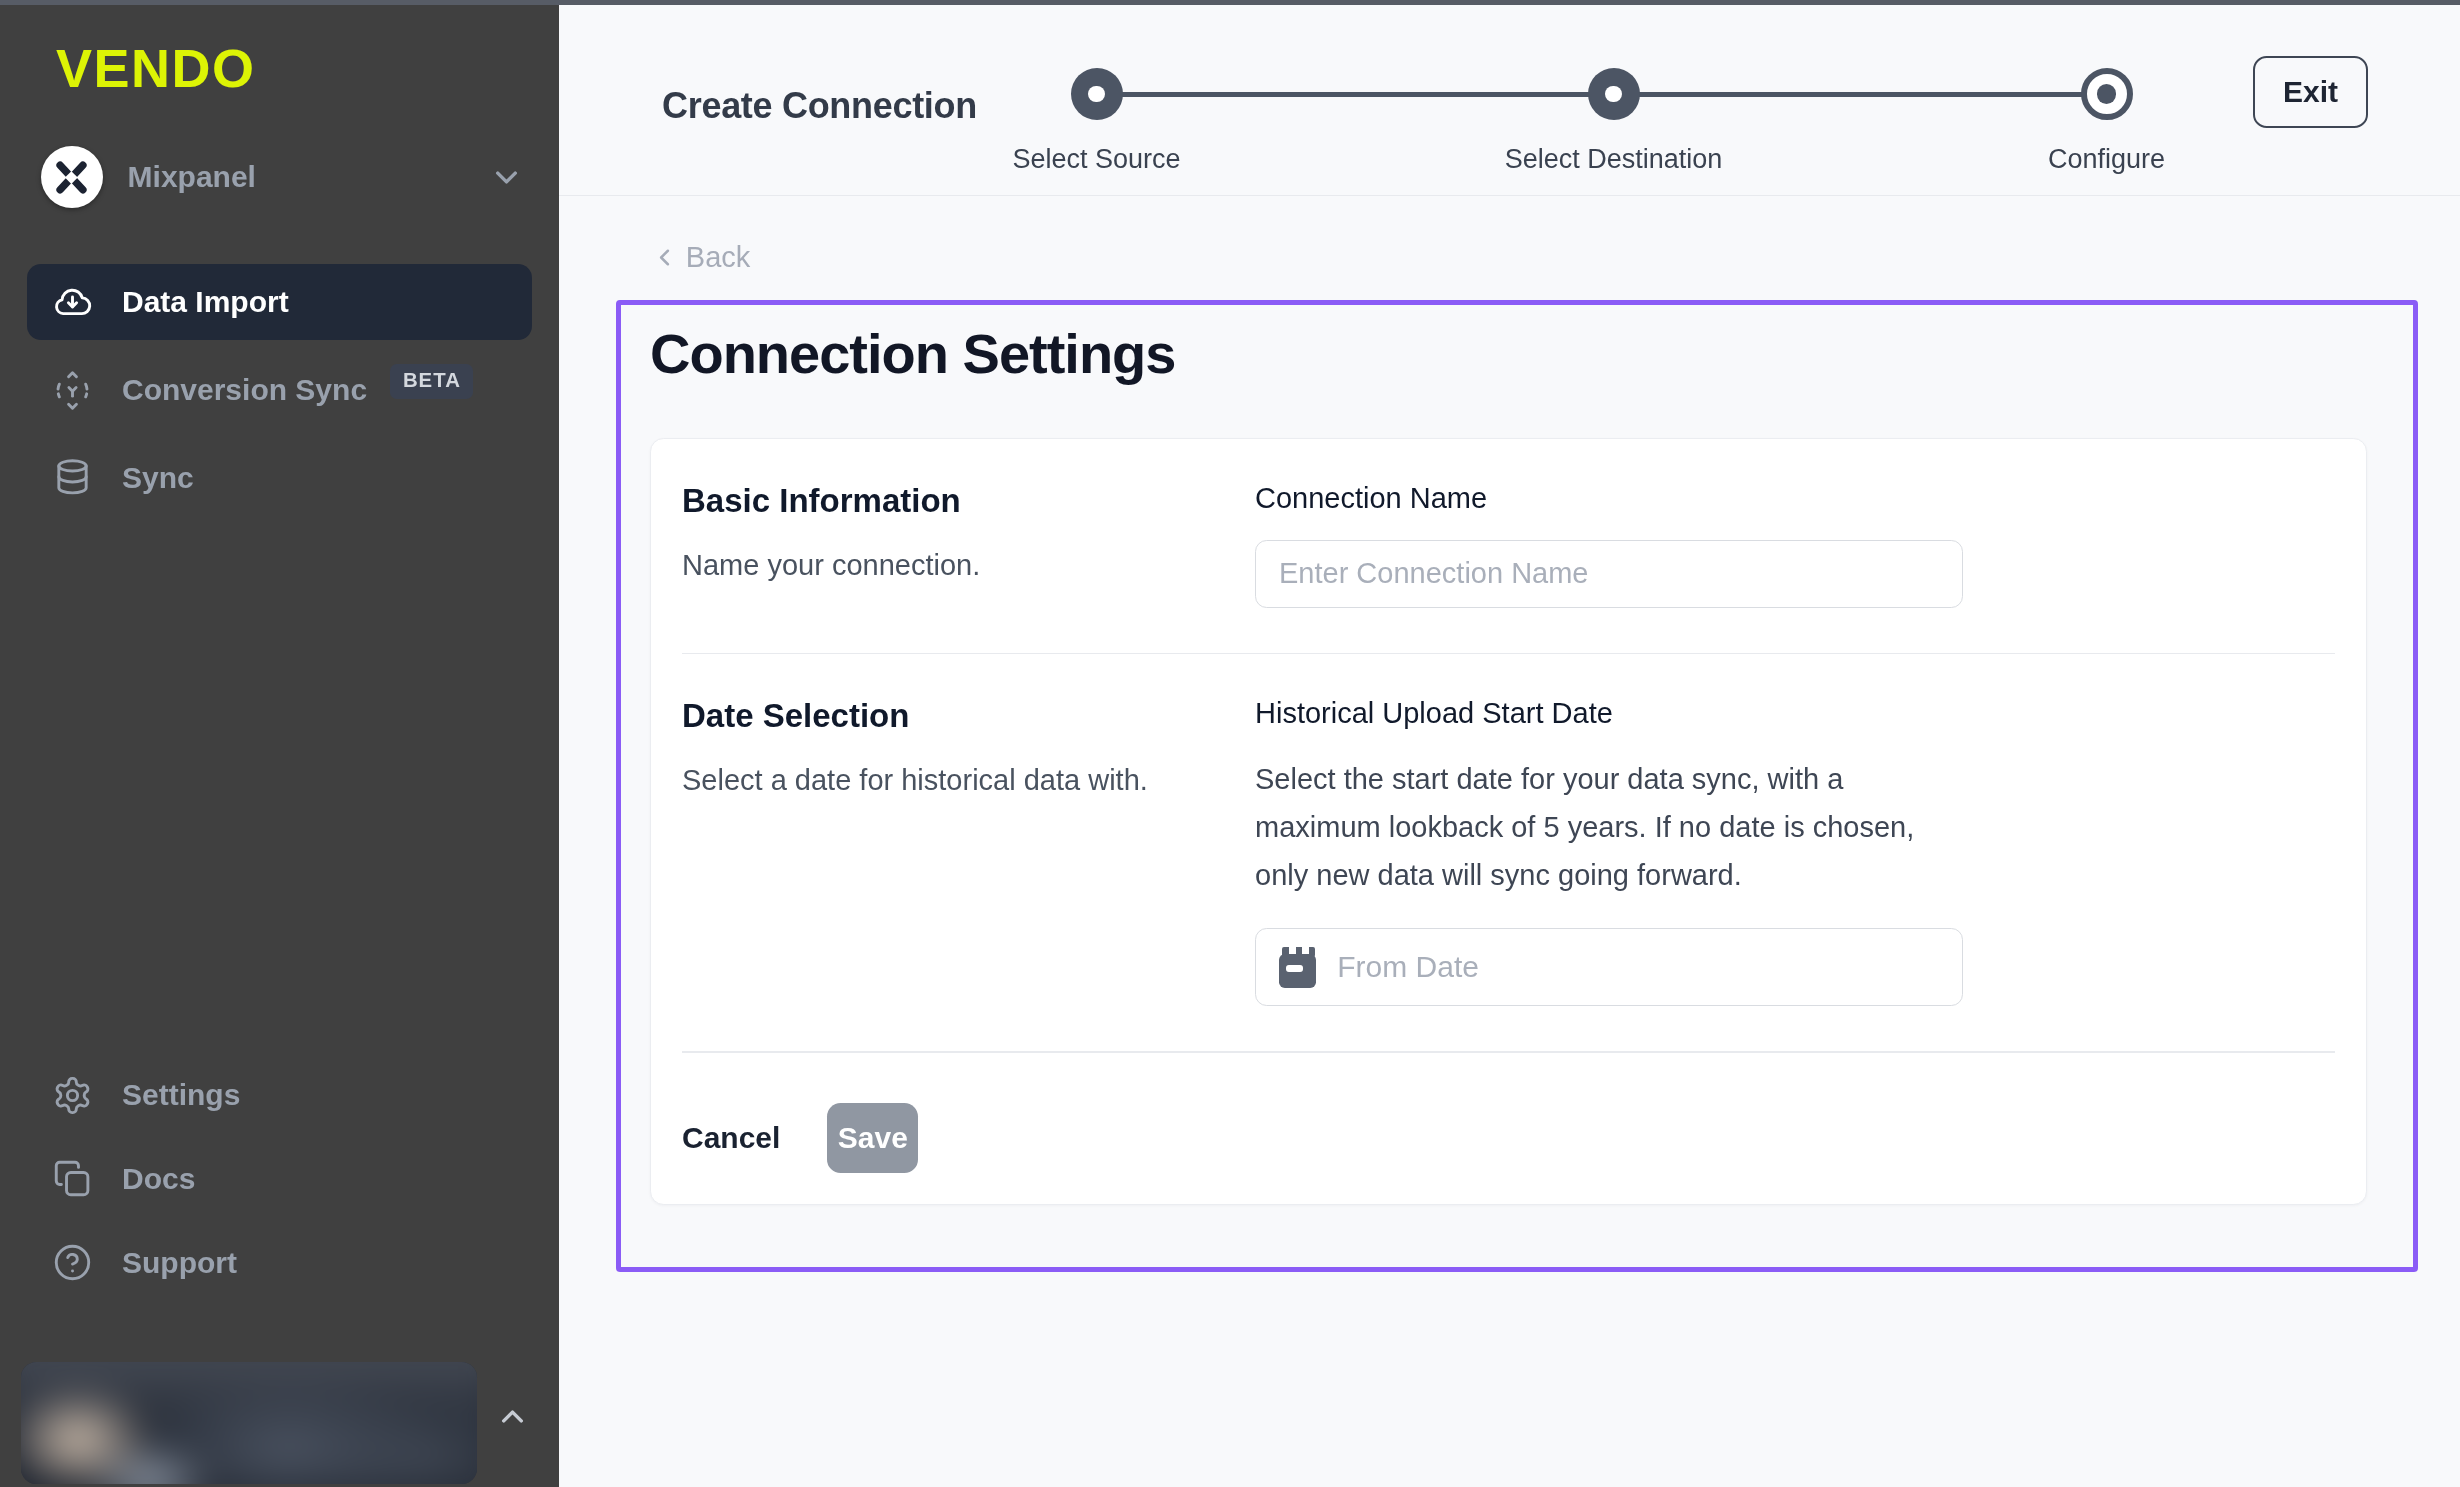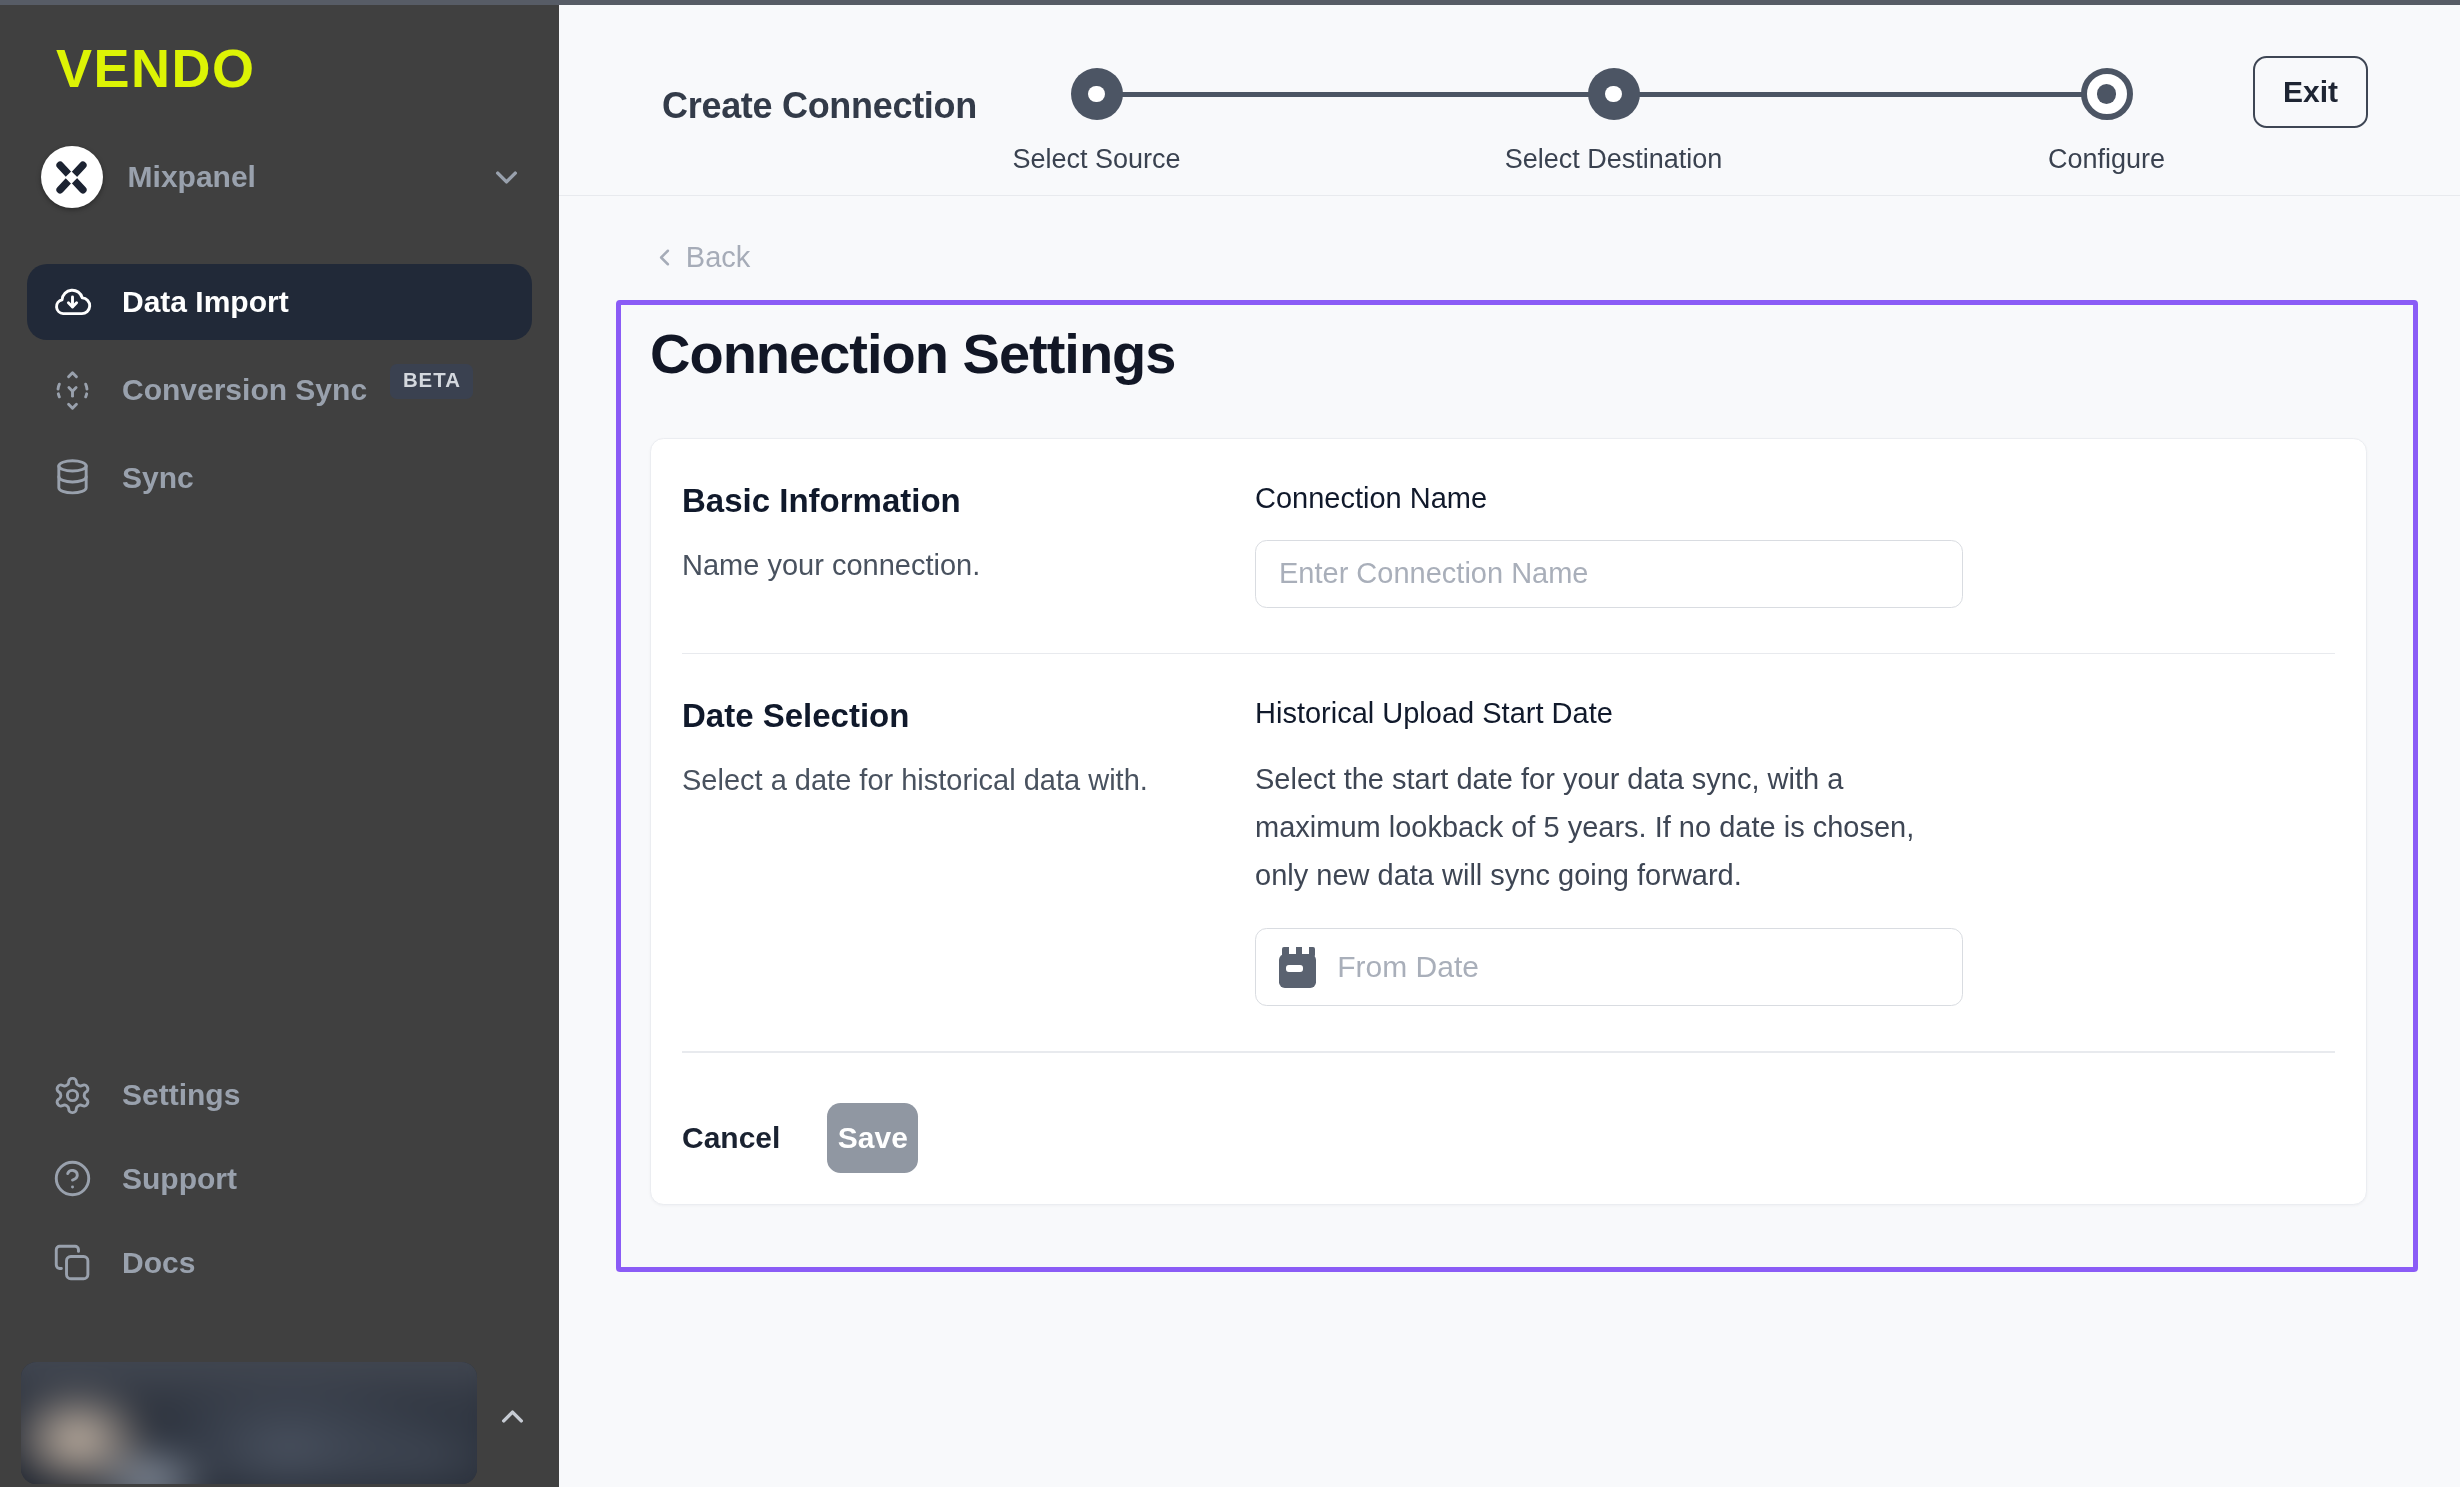--- a/index.html
+++ b/index.html
@@ -37,21 +37,21 @@
     transform:rotate(45deg);
   }
   .ws-name { flex:1; font-size:30px; font-weight:600; color:#99A1AD; }
   .icon-chev { width:35px; height:35px; color:#99A1AD; }
 
   .sb-divider { height:1.9px; background:#D3D8DF; margin-top:33px; border:0; }
   .sb-divider.lower { margin-top:33px; }
 
   .nav { margin-top:13.6px; display:flex; flex-direction:column; gap:11.6px; }
   .nav-item {
-    height:76px; border-radius:20px; display:flex; align-items:center;
+    height:76px; border-radius:14px; display:flex; align-items:center;
     gap:29px; padding:0 25px; color:#99A1AD; font-size:30px; font-weight:600;
     cursor:pointer;
   }
   .nav-item.active { background:#212938; color:#FFFFFF; font-weight:700; }
   .nav-item svg { width:41px; height:41px; flex:0 0 auto; }
   .beta {
     background:#3A4150; color:#D4D8DE; font-size:20.4px; font-weight:700;
     padding:5.8px 12.6px 6.8px; border-radius:6.8px; letter-spacing:1px;
     align-self:flex-start; margin-top:11.6px; margin-left:-5.8px;
   }
@@ -224,32 +224,32 @@
     <nav class="footer-nav">
       <div class="nav-item">
         <svg viewBox="0 0 24 24" fill="none" stroke="currentColor" stroke-width="1.7" stroke-linecap="round" stroke-linejoin="round">
           <path d="M12.22 2h-.44a2 2 0 0 0-2 2v.18a2 2 0 0 1-1 1.73l-.43.25a2 2 0 0 1-2 0l-.15-.08a2 2 0 0 0-2.73.73l-.22.38a2 2 0 0 0 .73 2.73l.15.1a2 2 0 0 1 1 1.72v.51a2 2 0 0 1-1 1.74l-.15.09a2 2 0 0 0-.73 2.73l.22.38a2 2 0 0 0 2.73.73l.15-.08a2 2 0 0 1 2 0l.43.25a2 2 0 0 1 1 1.73V20a2 2 0 0 0 2 2h.44a2 2 0 0 0 2-2v-.18a2 2 0 0 1 1-1.73l.43-.25a2 2 0 0 1 2 0l.15.08a2 2 0 0 0 2.73-.73l.22-.39a2 2 0 0 0-.73-2.73l-.15-.08a2 2 0 0 1-1-1.74v-.5a2 2 0 0 1 1-1.74l.15-.09a2 2 0 0 0 .73-2.73l-.22-.38a2 2 0 0 0-2.73-.73l-.15.08a2 2 0 0 1-2 0l-.43-.25a2 2 0 0 1-1-1.73V4a2 2 0 0 0-2-2z"></path>
           <circle cx="12" cy="12" r="3"></circle>
         </svg>
         <span>Settings</span>
       </div>
       <div class="nav-item">
         <svg viewBox="0 0 24 24" fill="none" stroke="currentColor" stroke-width="1.7" stroke-linecap="round" stroke-linejoin="round">
+          <rect x="8.5" y="8.5" width="12.5" height="13" rx="2.5"></rect>
+          <path d="M5.5 15.5h-1a2 2 0 0 1-2-2v-9a2 2 0 0 1 2-2h9a2 2 0 0 1 2 2v1"></path>
+        </svg>
+        <span>Docs</span>
+      </div>
+      <div class="nav-item">
+        <svg viewBox="0 0 24 24" fill="none" stroke="currentColor" stroke-width="1.7" stroke-linecap="round" stroke-linejoin="round">
           <circle cx="12" cy="12" r="9.5"></circle>
           <path d="M9.2 9.1a2.9 2.9 0 0 1 5.6 1c0 1.9-2.8 2.8-2.8 2.8"></path>
           <path d="M12 17h.01"></path>
         </svg>
         <span>Support</span>
-      </div>
-      <div class="nav-item">
-        <svg viewBox="0 0 24 24" fill="none" stroke="currentColor" stroke-width="1.7" stroke-linecap="round" stroke-linejoin="round">
-          <rect x="8.5" y="8.5" width="12.5" height="13" rx="2.5"></rect>
-          <path d="M5.5 15.5h-1a2 2 0 0 1-2-2v-9a2 2 0 0 1 2-2h9a2 2 0 0 1 2 2v1"></path>
-        </svg>
-        <span>Docs</span>
       </div>
     </nav>
 
     <hr class="sb-divider lower">
 
     <div class="user-row">
       <div class="user-card">
         <div class="user-blur"></div>
       </div>
       <svg class="user-chevron" width="35" height="35" viewBox="0 0 24 24" fill="none" stroke="currentColor" stroke-width="2.4" stroke-linecap="round" stroke-linejoin="round">

